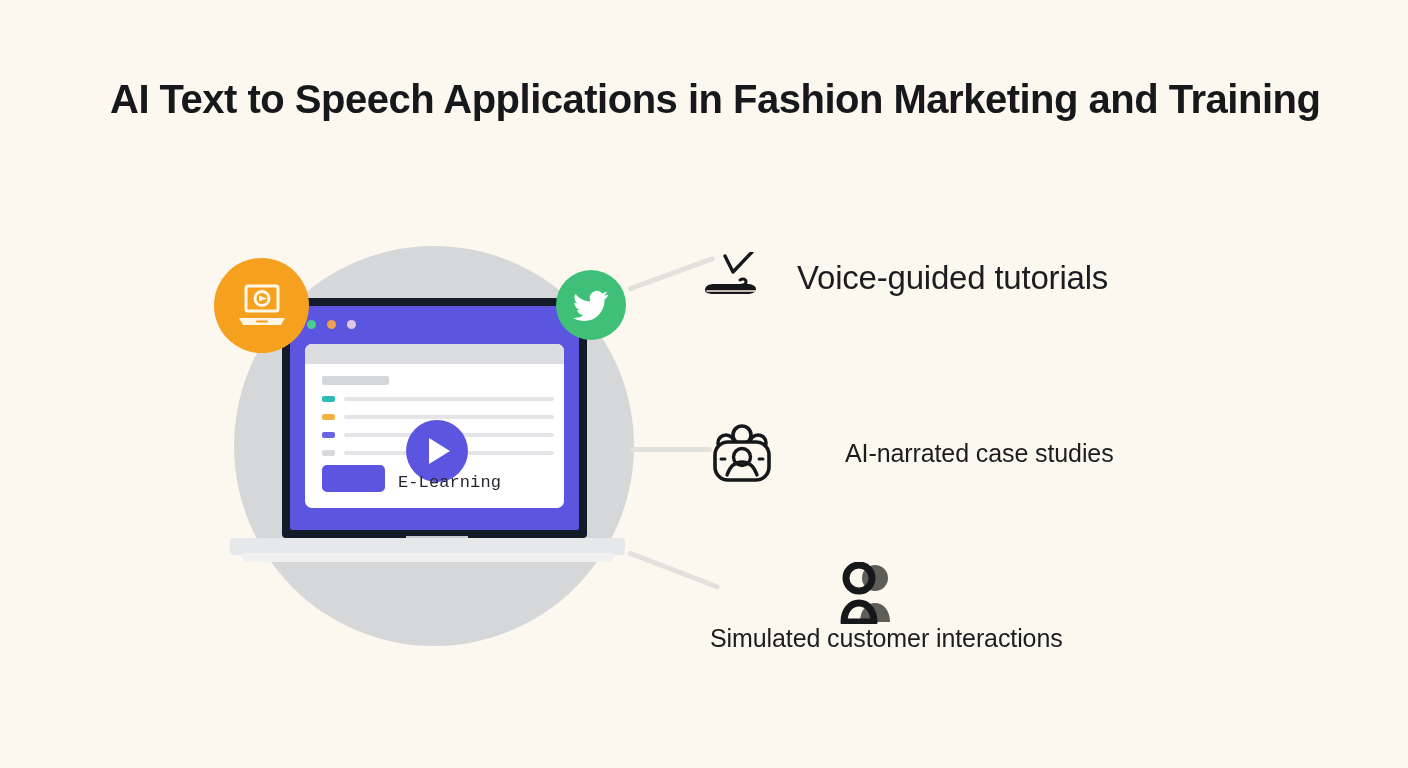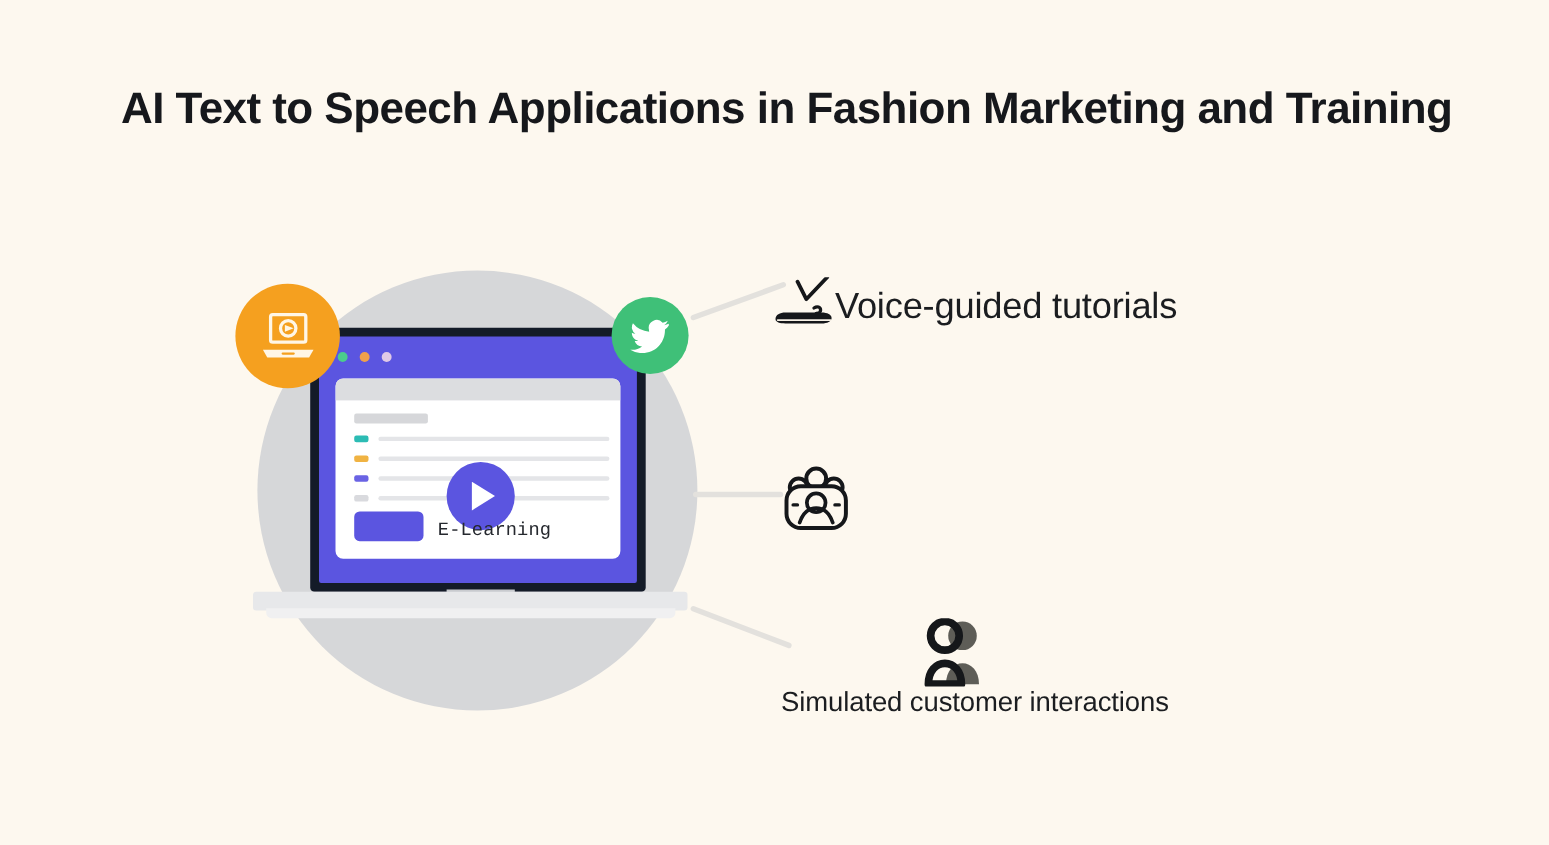--- a/index.html
+++ b/index.html
@@ -185,21 +185,21 @@
     transform:rotate(21deg);
     transform-origin:left center;
   }
 
   
   .feature {
     position:absolute;
     display:flex;
     align-items:center;
   }
-  #feature-1 { left:703px; top:252px; }
+  #feature-1 { left:703px; top:252px;gap:38px; }
   #feature-2 { left:711px; top:423px; }
   #feature-3 { left:710px; top:562px;flex-direction:column; }
 
   .feature-icon {
     flex:0 0 auto;
     display:flex; align-items:center; justify-content:center;
   }
   #feature-1 .feature-icon { width:60px; height:52px; }
   #feature-2 .feature-icon { width:62px; height:60px; margin-right:72px; }
   #feature-3 .feature-icon { width:60px; height:62px; margin-right:32px; }
@@ -331,20 +331,21 @@
         <circle cx="31" cy="12" r="9" fill="none" stroke="#15171a" stroke-width="3.6"></circle>
         <circle cx="15" cy="20" r="8" fill="none" stroke="#15171a" stroke-width="3.6"></circle>
         <circle cx="47" cy="20" r="8" fill="none" stroke="#15171a" stroke-width="3.6"></circle>
         <rect x="4" y="19" width="54" height="38" rx="13" fill="#fdf8ef" stroke="#15171a" stroke-width="3.6"></rect>
         <circle cx="31" cy="34" r="8.5" fill="none" stroke="#15171a" stroke-width="3.4"></circle>
         <path d="M16 52 c3 -9 8 -13 15 -13 c7 0 12 4 15 13" fill="none" stroke="#15171a" stroke-width="3.4" stroke-linecap="round"></path>
         <path d="M10 36 h4" stroke="#15171a" stroke-width="3" stroke-linecap="round"></path>
         <path d="M48 36 h4" stroke="#15171a" stroke-width="3" stroke-linecap="round"></path>
       </svg>
     </span>
+    <span class="feature-label">AI-narrated case studies</span>
   </div>
 
   <div class="feature" id="feature-3">
     <span class="feature-icon">
       <svg width="60" height="62" viewBox="0 0 60 62">
         <circle cx="35" cy="16" r="13" fill="#5e5d57"></circle>
         <path d="M20 60 c0 -12 7 -19 15 -19 c8 0 15 7 15 19 z" fill="#5e5d57"></path>
         <circle cx="19" cy="16" r="13" fill="none" stroke="#15171a" stroke-width="7"></circle>
         <path d="M4 60 c0 -12 7 -19 15 -19 c8 0 15 7 15 19 z" fill="none" stroke="#15171a" stroke-width="7" stroke-linejoin="round"></path>
       </svg>

